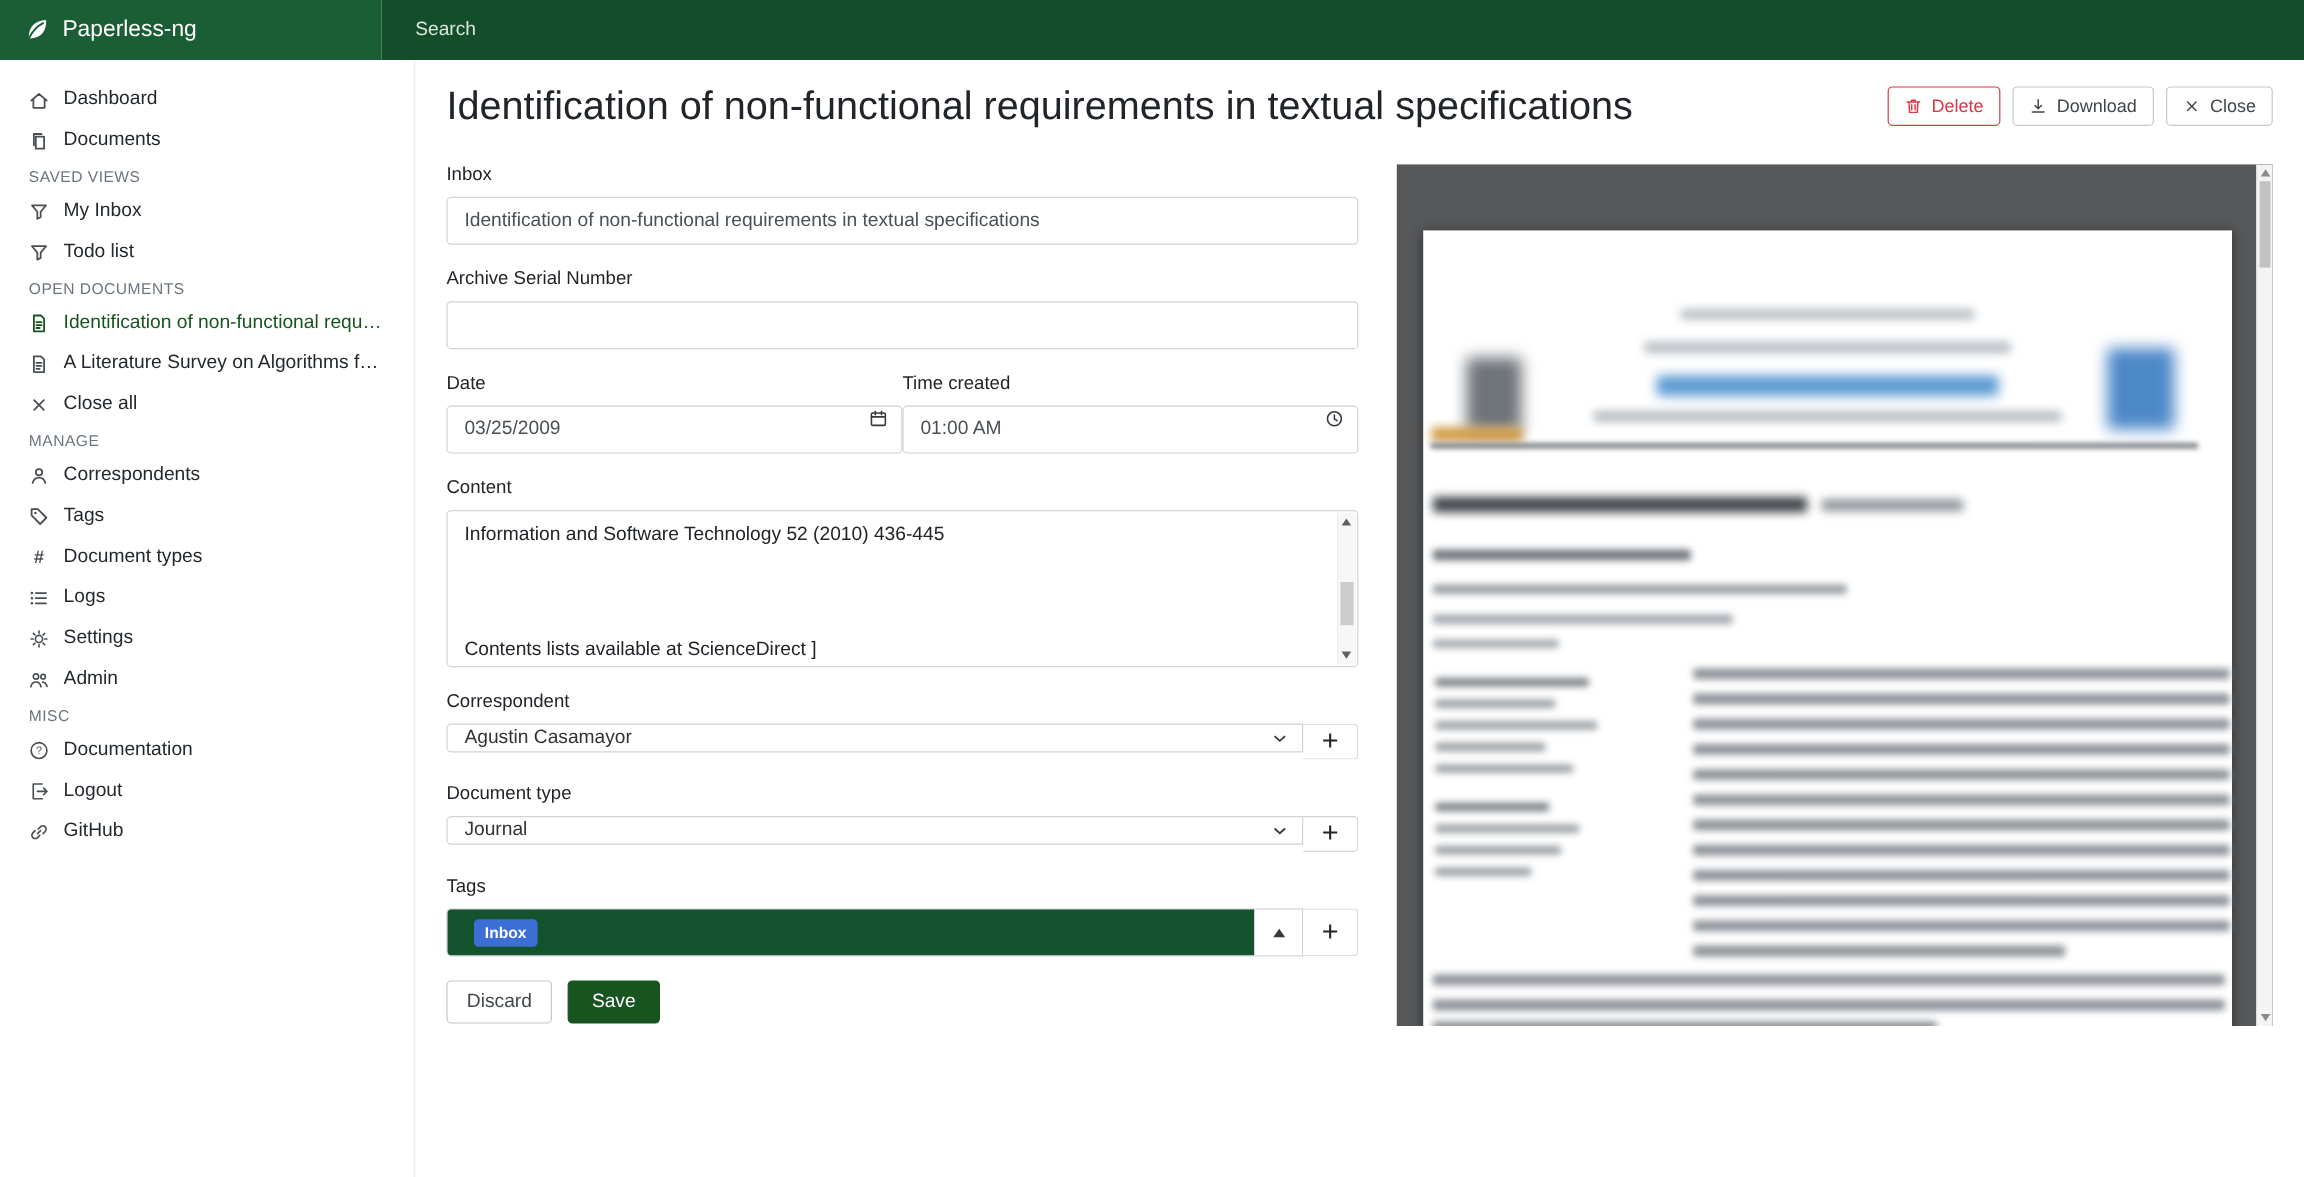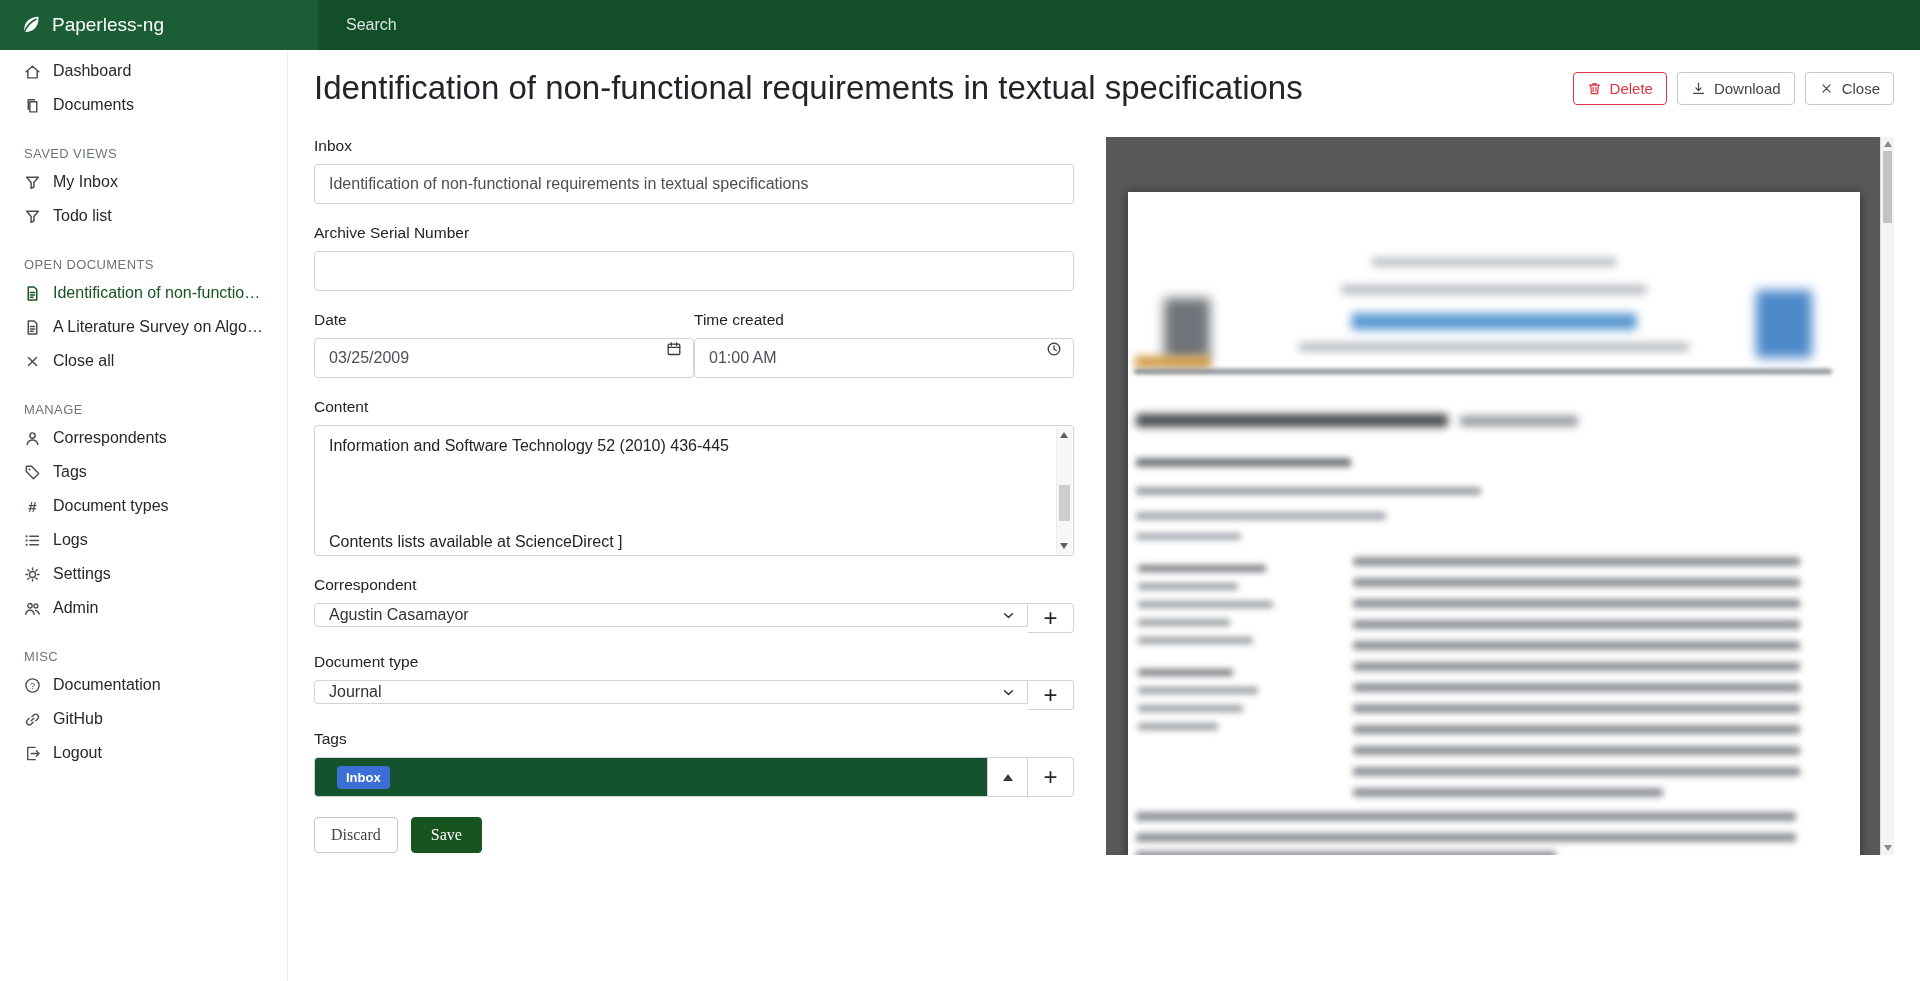--- a/index.html
+++ b/index.html
@@ -11,30 +11,30 @@
   .brand { width: 318px; background: #1b5e35; color: #fff; display: flex; align-items: center;
     gap: 10px; padding-left: 20px; font-size: 19px; }
   .brand .ic { width: 22px; height: 22px; }
   .search-wrap { flex: 1; background: #1b5e35; display: flex; }
   .search-input { flex: 1; border: 0; background: #134e2b; color: #fff; font-size: 16px;
     padding: 0 28px; outline: none; font-family: inherit; }
   .search-input::placeholder { color: rgba(255,255,255,.85); }
 
   
   .layout { display: flex; height: 931px; }
-  .sidebar { width: 288px; flex: none; border-right: 1px solid #ececec; padding-top: 4px; overflow: hidden; }
+  .sidebar { width: 346px; flex: none; border-right: 1px solid #ececec; padding-top: 16px; overflow: hidden; }
   .main { flex: 1; padding: 16px 26px 0 26px; overflow: hidden; }
 
   
   .nav-item { display: flex; align-items: center; gap: 12px; padding: 8px 24px; font-size: 16px;
     color: #24292e; cursor: pointer; white-space: nowrap; overflow: hidden; }
   .nav-item .ic { width: 17px; height: 17px; color: #4a4f54; flex: none; }
   .nav-item .lbl { overflow: hidden; text-overflow: ellipsis; }
   .nav-item.active, .nav-item.active .ic { color: #17541f; }
-  .section-title { margin-top: 18px; padding: 6px 24px 4px; font-size: 13px; color: #6c757d;
+  .section-title { padding: 6px 24px 4px; font-size: 13px; color: #6c757d;
     letter-spacing: .4px; }
   .hash-ic { width: 17px; text-align: center; font-weight: 700; font-size: 15px; color: #4a4f54; flex: none; }
 
   
   .doc-header { display: flex; justify-content: space-between; align-items: center; height: 44px; margin-bottom: 27px; }
   .page-title { font-size: 33px; font-weight: 400; line-height: 44px; white-space: nowrap; }
   .actions { display: flex; gap: 10px; }
   .btn { display: inline-flex; align-items: center; gap: 8px; background: #fff; border: 1px solid #c4c8cc;
     color: #40464c; border-radius: 4px; padding: 7px 13px; font-size: 15px; font-family: inherit; cursor: pointer; }
   .btn .ic { width: 15px; height: 15px; }
@@ -76,21 +76,21 @@
     display: flex; align-items: center; justify-content: center; cursor: pointer;
     font-size: 24px; font-weight: 300; color: #212529; border-radius: 0 4px 4px 0; font-family: inherit; }
   .append.mid { border-radius: 0; width: 40px; }
   .caret-up { width: 0; height: 0; border-left: 5px solid transparent; border-right: 5px solid transparent;
     border-bottom: 7px solid #343a40; }
   .tags-box { display: flex; align-items: center; height: 40px; border: 1px solid #ced4da;
     padding: 0 22px; background: #14532d; }
   .tag-badge { background: #3b6fd6; color: #fff; font-size: 13px; font-weight: 700;
     padding: 4px 9px; border-radius: 4px; }
 
-  .form-actions { display: flex; gap: 13px; margin-top: 4px; font-family: Liberation Serif, serif; }
+  .form-actions { display: flex; gap: 13px; margin-top: 4px; }
   .btn-lg { padding: 8px 16px; font-size: 16px; }
   .btn.save { background: #17541f; border-color: #17541f; color: #fff; padding: 8px 19px; }
 
   
   .preview-col { flex: 1; height: 718px; position: relative; background: #56585a; overflow: hidden; }
   .pv-scrollbar { position: absolute; right: 0; top: 0; bottom: 0; width: 14px; background: #f4f4f4;
     border-left: 1px solid #ddd; }
   .pv-tri-up, .pv-tri-dn { position: absolute; left: 2.5px; width: 0; height: 0;
     border-left: 4px solid transparent; border-right: 4px solid transparent; }
   .pv-tri-up { top: 4px; border-bottom: 6px solid #8a8a8a; }
@@ -247,36 +247,36 @@
       <span class="ic">
           <svg viewBox="0 0 16 16" fill="none" stroke="currentColor" stroke-width="1.3">
             <circle cx="8" cy="8" r="6.2"></circle>
             <text x="8" y="11" text-anchor="middle" font-size="8.5" fill="currentColor" stroke="none" font-family="sans-serif">?</text>
           </svg>
         </span>
       <span class="lbl">Documentation</span>
     </div>
     <div class="nav-item">
       <span class="ic">
+          <svg viewBox="0 0 16 16" fill="none" stroke="currentColor" stroke-width="1.3" stroke-linecap="round" stroke-linejoin="round">
+            <path d="M10.5 2.2h-7v11.6h7"></path>
+            <path d="M6.8 8h7.2M11.6 5.4 14.2 8l-2.6 2.6"></path>
+          </svg>
+        </span>
+      <span class="lbl">Logout</span>
+    </div>
+    <div class="nav-item">
+      <span class="ic">
           <svg viewBox="0 0 16 16" fill="none" stroke="currentColor" stroke-width="1.3" stroke-linecap="round">
             <path d="M6.8 9.2l2.4-2.4"></path>
             <path d="M4.9 6.8 3.2 8.5a2.6 2.6 0 103.7 3.7l1.7-1.7"></path>
             <path d="M11.1 9.2l1.7-1.7a2.6 2.6 0 10-3.7-3.7L7.4 5.5"></path>
           </svg>
         </span>
       <span class="lbl">GitHub</span>
-    </div>
-    <div class="nav-item">
-      <span class="ic">
-          <svg viewBox="0 0 16 16" fill="none" stroke="currentColor" stroke-width="1.3" stroke-linecap="round" stroke-linejoin="round">
-            <path d="M10.5 2.2h-7v11.6h7"></path>
-            <path d="M6.8 8h7.2M11.6 5.4 14.2 8l-2.6 2.6"></path>
-          </svg>
-        </span>
-      <span class="lbl">Logout</span>
     </div>
   </nav>
 
   <main class="main">
 
     <div class="doc-header">
       <h1 class="page-title">Identification of non-functional requirements in textual specifications</h1>
       <div class="actions">
         <button class="btn danger">
           <span class="ic">

